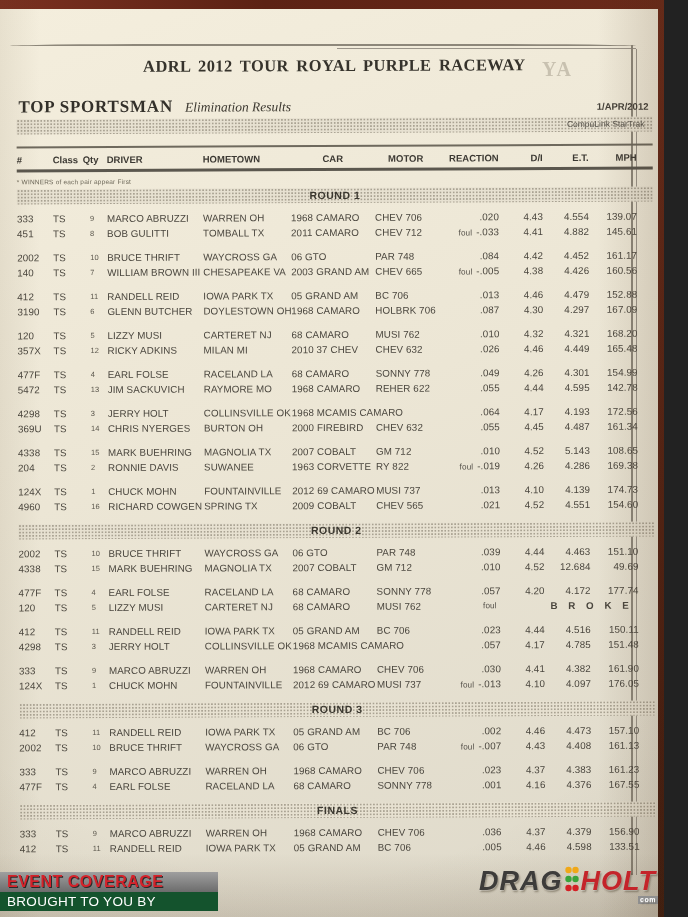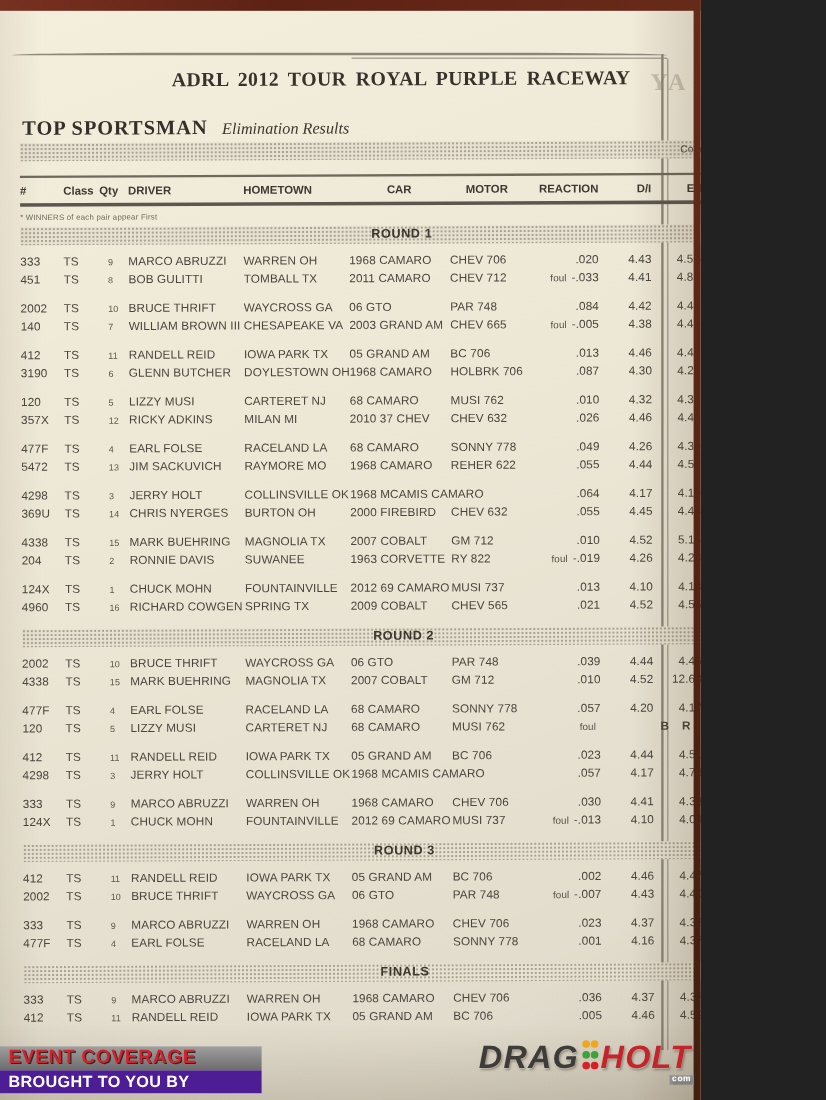--- a/index.html
+++ b/index.html
@@ -1,16 +1,16 @@
 <!DOCTYPE html>
 <html><head>
 <meta charset="utf-8">
 <style>
   html,body{margin:0;padding:0;background:#222;}
-  .photo{position:relative;width:584px;height:917px;overflow:hidden;
+  .photo{position:relative;width:664px;height:917px;overflow:hidden;
     font-family:"Liberation Sans",sans-serif;background:#e9e3d3;}
   .strip-top{position:absolute;top:0;left:0;right:0;height:9px;
     background:linear-gradient(90deg,#7a3020,#5c2214 40%,#6b2a1a);z-index:2;}
   .strip-right{position:absolute;top:0;right:0;width:6px;bottom:0;
     background:linear-gradient(180deg,#6b2a1a,#401a0e);z-index:2;}
   .paper{position:absolute;top:9px;left:0;right:5px;bottom:0;
     background:linear-gradient(160deg,#f4eedd 0%,#ece6d5 45%,#ded9ca 100%);}
   .border-top-1{position:absolute;top:44px;left:10px;right:28px;height:2px;background:#8d877a;border-radius:100% 100% 0 0/400% 400% 0 0;}
   .border-top-2{position:absolute;top:48px;right:28px;width:45%;height:1px;background:#9b958a;}
   .border-right-1{position:absolute;top:45px;right:31px;width:2px;height:830px;background:#8d877a;}
@@ -51,21 +51,21 @@
     radial-gradient(130% 105% at 45% 38%,rgba(0,0,0,0) 55%,rgba(70,50,25,0.13) 85%,rgba(60,40,20,0.24) 100%),
     linear-gradient(90deg,rgba(80,60,30,0.08) 0%,rgba(0,0,0,0) 6%,rgba(0,0,0,0) 90%,rgba(70,45,20,0.16) 100%),
     linear-gradient(0deg,rgba(60,40,20,0.14) 0%,rgba(0,0,0,0) 7%);}
   
   .sponsor{position:absolute;left:0;bottom:0;width:392px;height:52px;z-index:6;}
   .cov1{position:absolute;left:0;top:7px;width:218px;height:20px;line-height:20px;
     background:linear-gradient(#9f9f9f,#6c6c6c);color:#d5222a;font-weight:bold;font-size:16px;
     letter-spacing:0.5px;padding-left:7px;box-sizing:border-box;
     text-shadow:1px 1px 0 #2a2a2a;}
   .cov2{position:absolute;left:0;top:27px;width:218px;height:19px;line-height:19px;
-    background:#4c1d95;color:#fff;font-weight:bold;font-size:13.5px;letter-spacing:0.3px;
+    background:#14532d;color:#fff;font-weight:normal;font-size:13.5px;letter-spacing:0.3px;
     padding-left:7px;box-sizing:border-box;}
   .mt-logo{position:absolute;left:214px;top:1px;width:160px;height:51px;text-align:center;}
   .mt-text{font-size:13px;font-weight:bold;color:#d41f26;white-space:nowrap;letter-spacing:0px;
     text-shadow:-1px -1px 0 #fff,1px -1px 0 #fff,-1px 1px 0 #fff,1px 1px 0 #fff,2px 2px 1px #33220a;}
   .mt-emblem{margin-top:-2px;}
   
   .dragzine{position:absolute;right:8px;bottom:16px;z-index:6;display:flex;align-items:flex-start;
     font-style:italic;font-weight:bold;font-size:27px;letter-spacing:1px;
     text-shadow:0 1px 1px rgba(255,255,255,0.35),1px 2px 2px rgba(40,30,10,0.4);}
   .dz-drag{color:#3d3c3a;}

